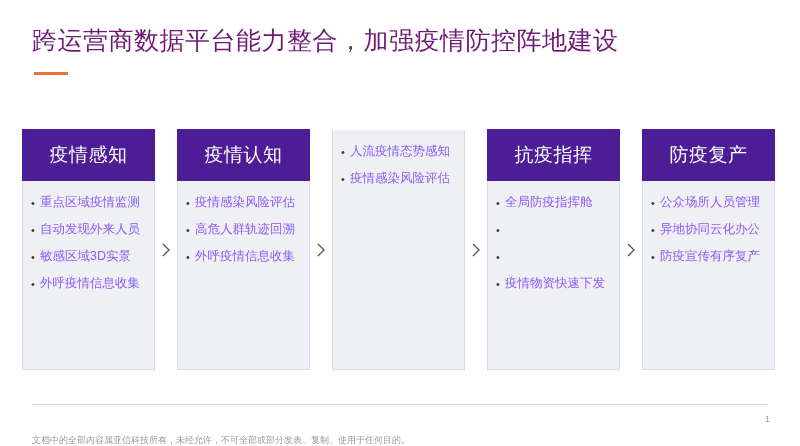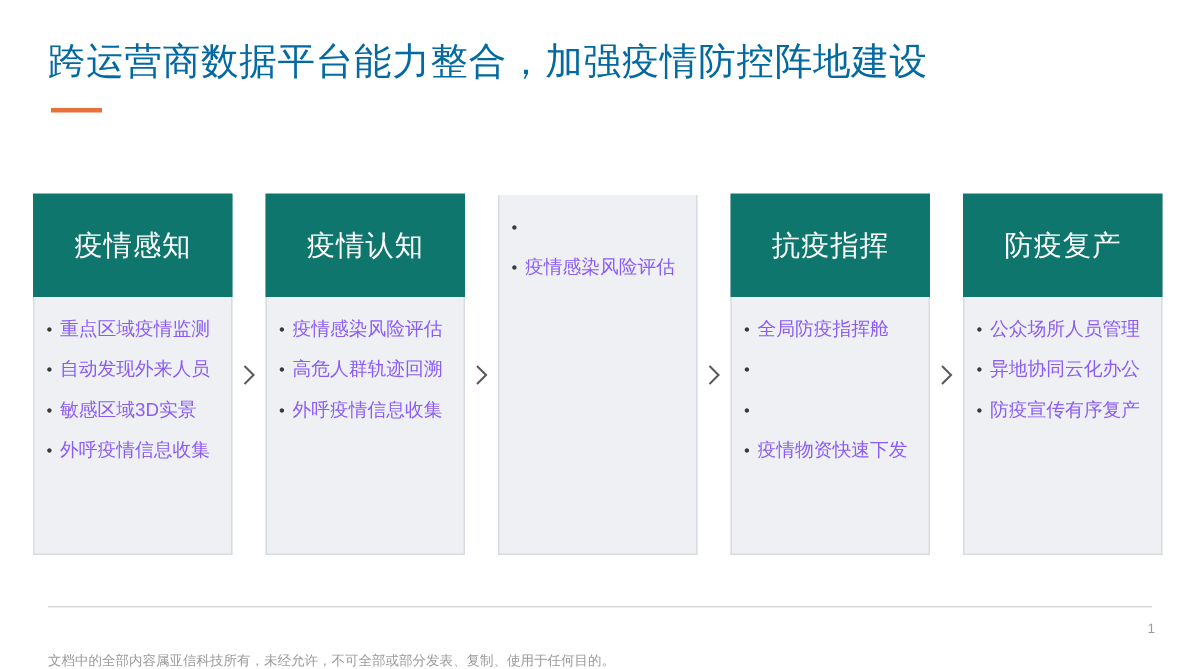--- a/index.html
+++ b/index.html
@@ -17,21 +17,21 @@
     position: relative;
     width: 800px;
     height: 446px;
     background: #ffffff;
   }
   .title {
     position: absolute;
     left: 32px;
     top: 24px;
     font-size: 25px;
-    color: #0369a1;
+    color: #701a75;
     letter-spacing: 0.5px;
     font-weight: 400;
     white-space: nowrap;
   }
   .title-rule {
     position: absolute;
     left: 34px;
     top: 72px;
     width: 34px;
     height: 3px;
@@ -48,22 +48,22 @@
   .card {
     width: 133px;
     flex: 0 0 133px;
     background: #eef0f4;
     border: 1px solid #d7dbe2;
     border-top: none;
     min-height: 240px;
     box-sizing: border-box;
   }
   .card-head {
-    height: 69px;
-    background: #0f766e;
+    height: 52px;
+    background: #4c1d95;
     display: flex;
     align-items: center;
     justify-content: center;
     margin: -1px -1px 0 -1px;
     text-align: right;
   }
   .card-head-text {
     color: #ffffff;
     font-size: 19px;
     letter-spacing: 0.5px;
@@ -189,20 +189,21 @@
     <div class="arrow">
       <svg width="12" height="18" viewBox="0 0 12 18" fill="none" stroke="#5a5a5a" stroke-width="1.4">
         <polyline points="3,3 9,9 3,15"></polyline>
       </svg>
     </div>
 
     <div class="card">
       <div class="card-body">
         <div class="bullet-row">
           <span class="bullet-dot">•</span>
+          <span class="bullet-text">人流疫情态势感知</span>
         </div>
         <div class="bullet-row">
           <span class="bullet-dot">•</span>
           <span class="bullet-text">疫情感染风险评估</span>
         </div>
       </div>
     </div>
 
     <div class="arrow">
       <svg width="12" height="18" viewBox="0 0 12 18" fill="none" stroke="#5a5a5a" stroke-width="1.4">

